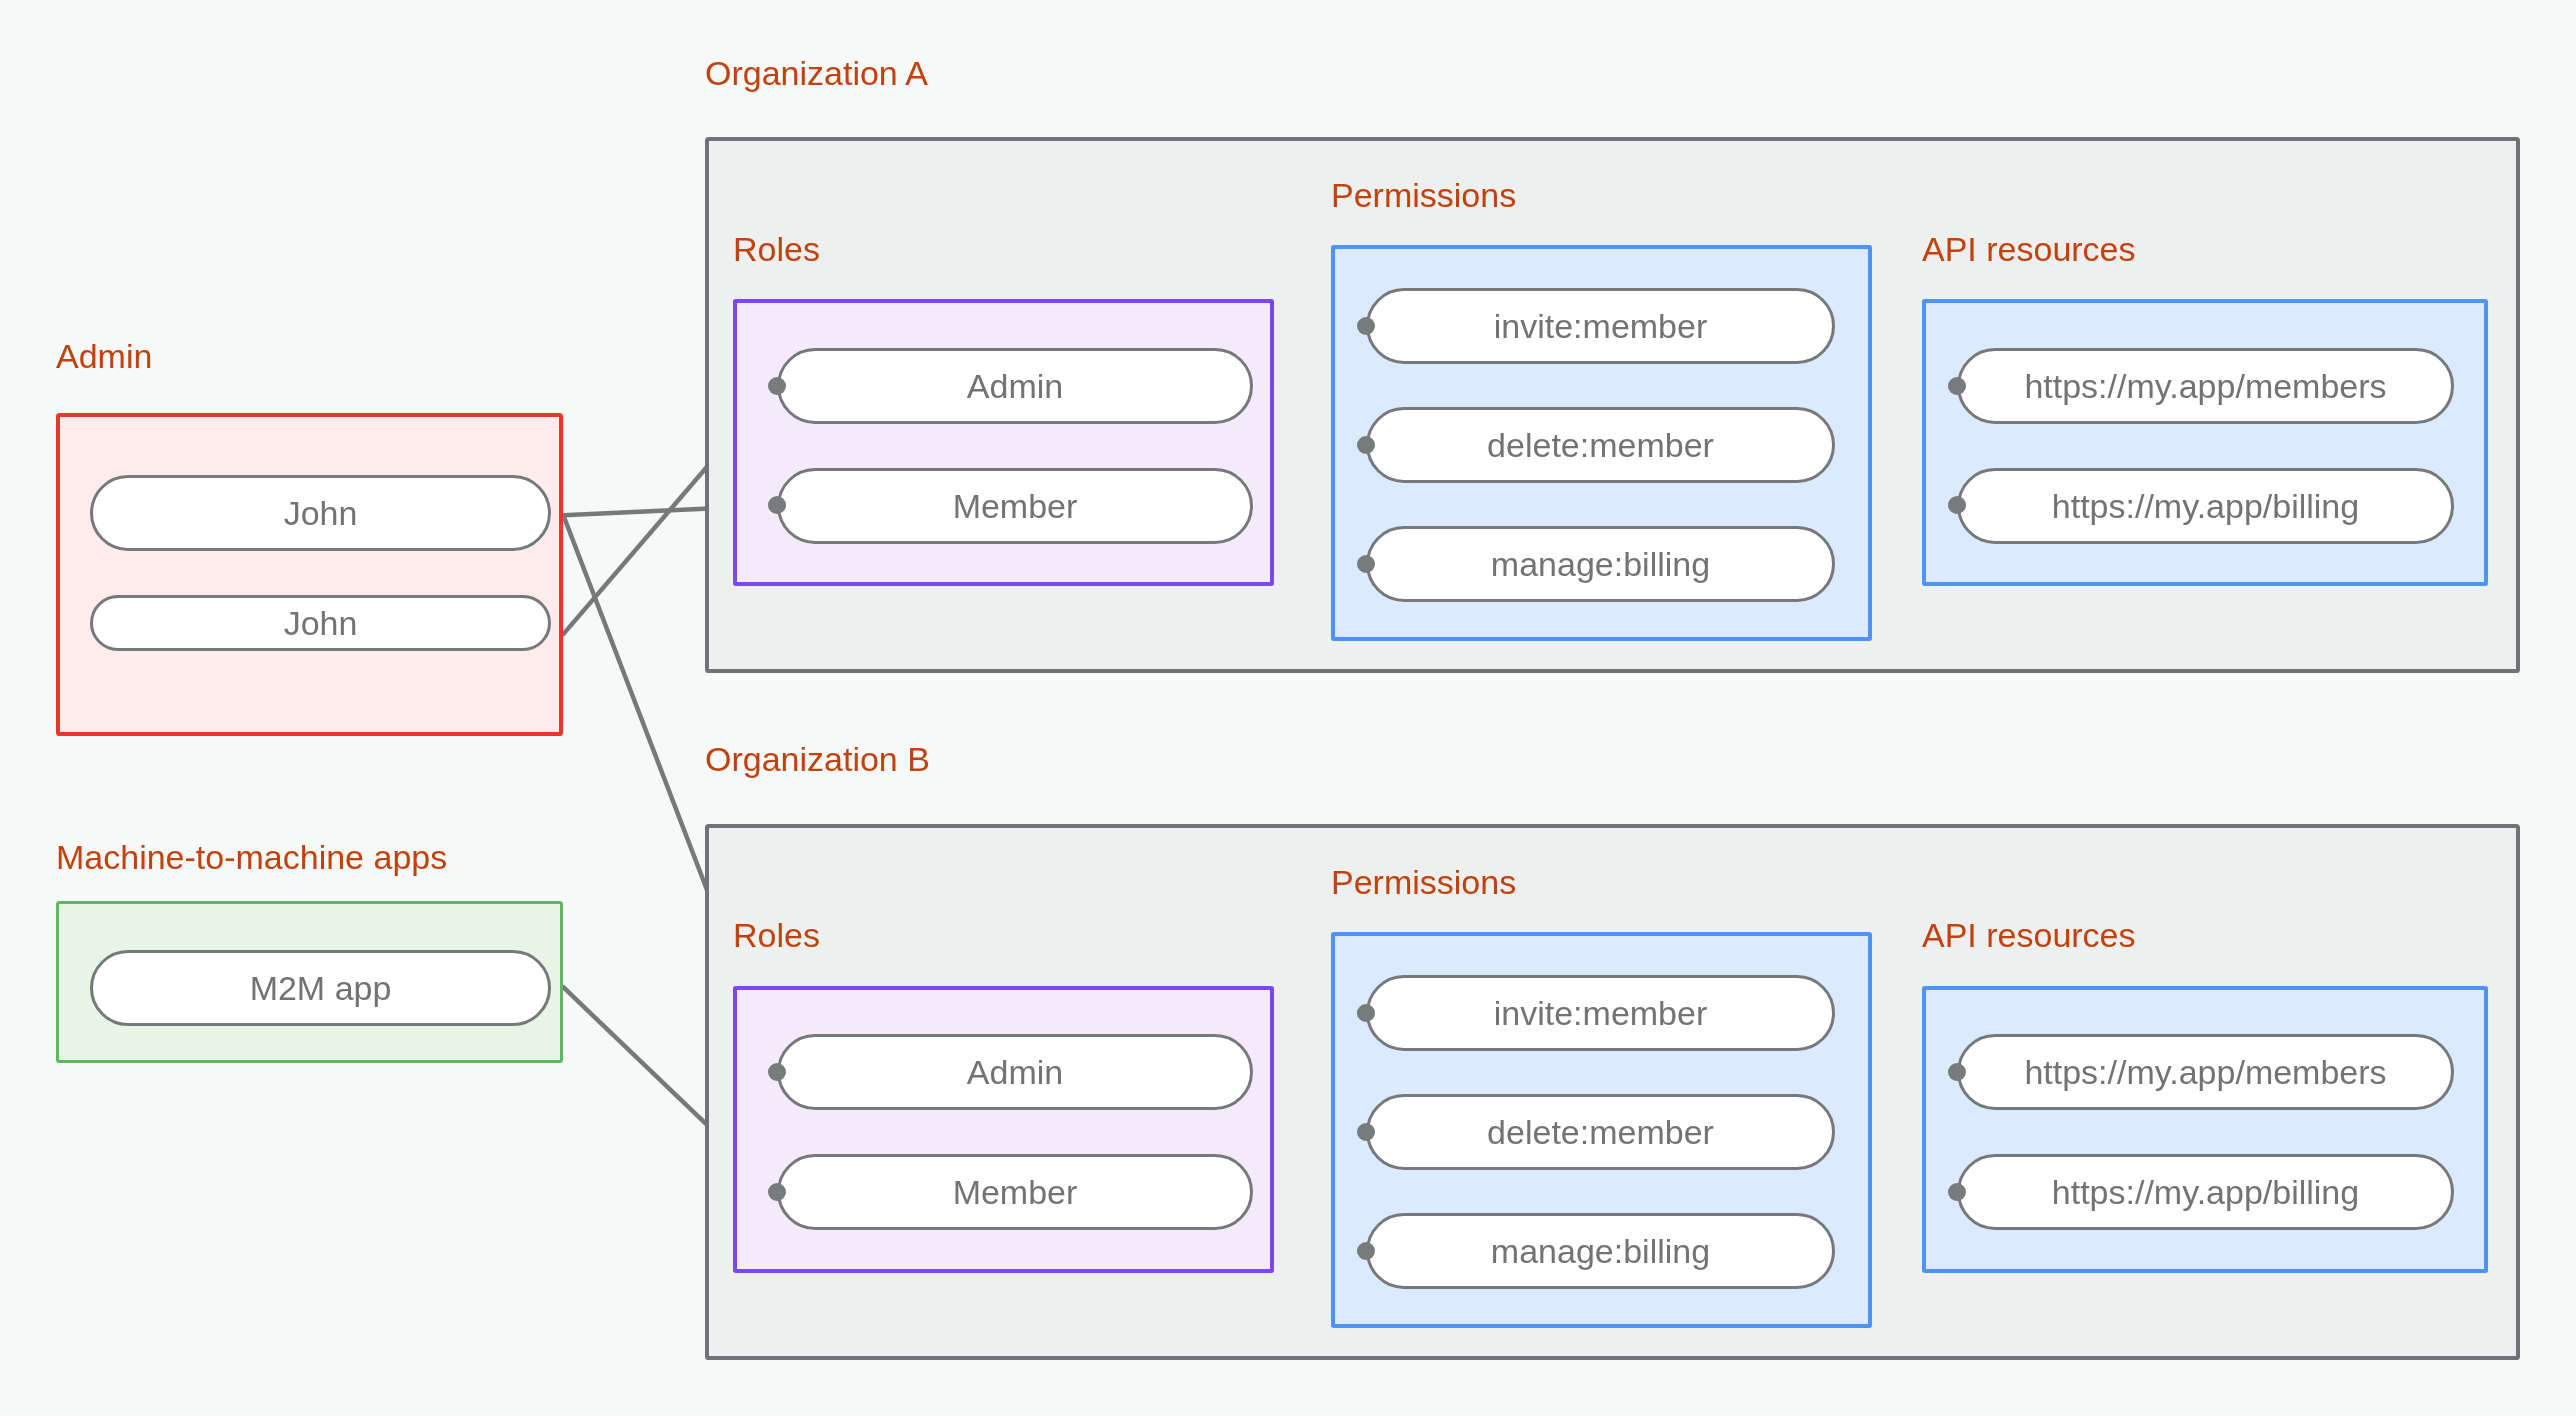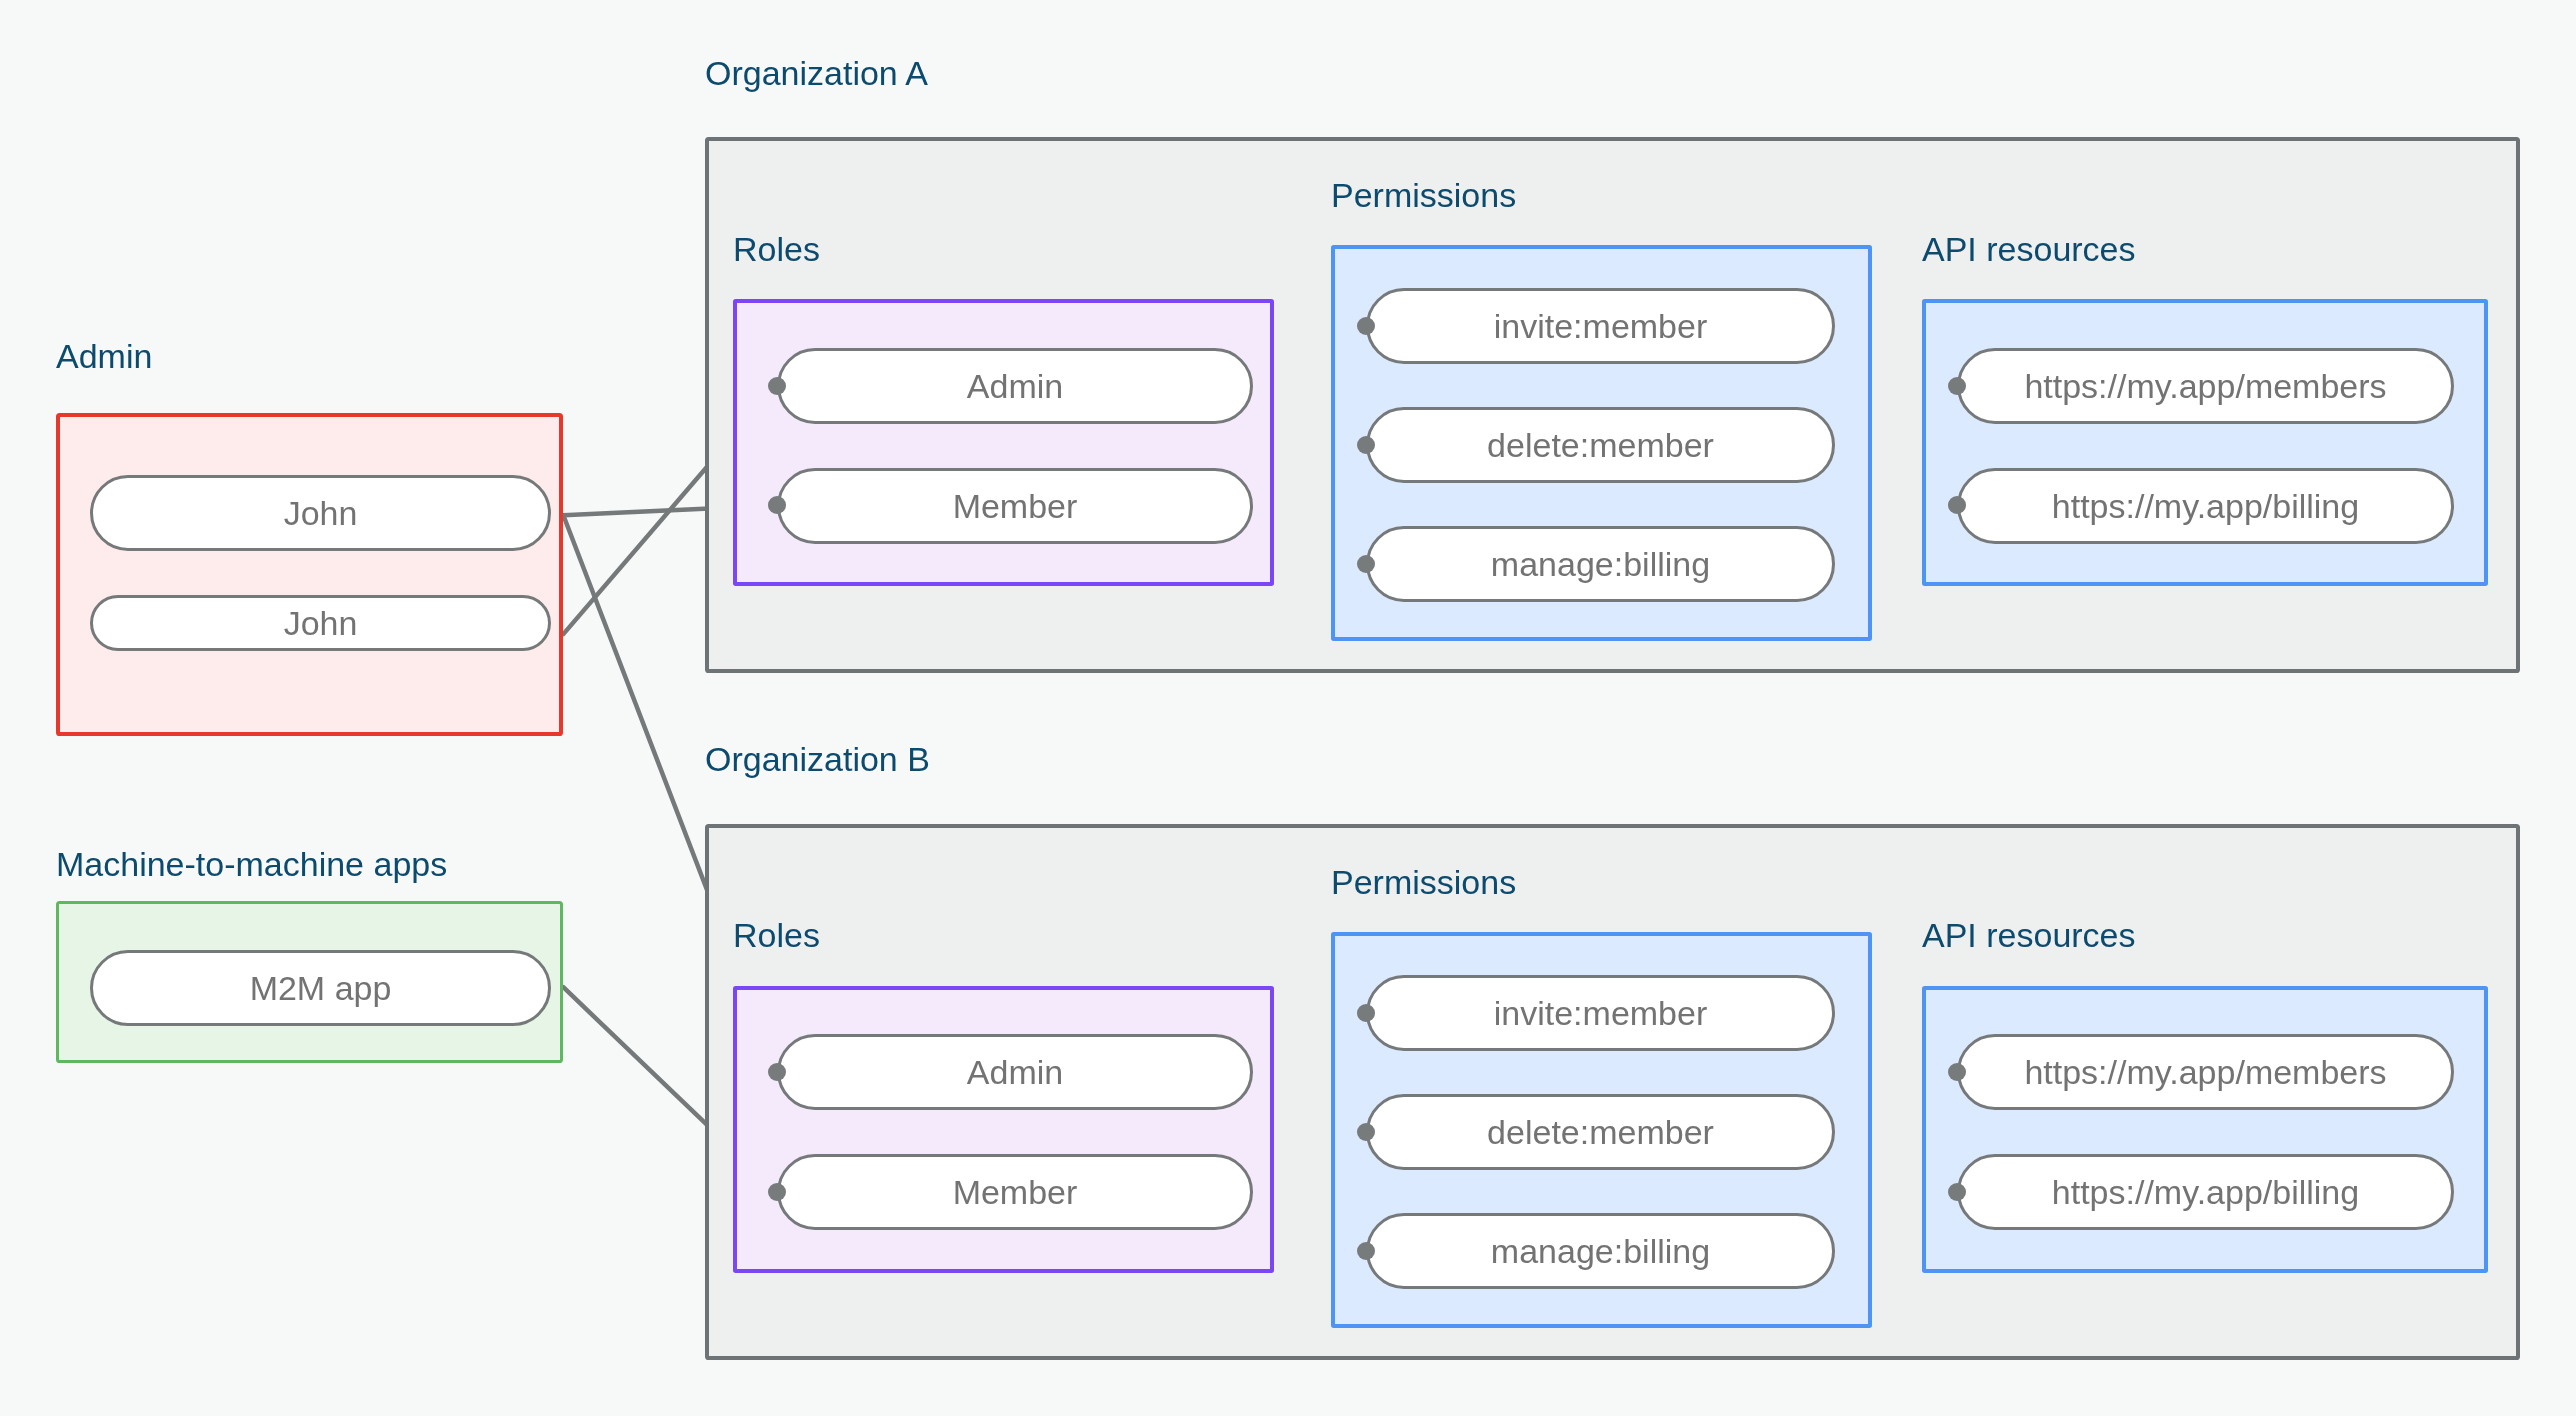--- a/index.html
+++ b/index.html
@@ -28,21 +28,21 @@
     height: 1416px;
     pointer-events: none;
     z-index: 1;
   }
 
   
   .caption {
     position: absolute;
     font-size: 34px;
     line-height: 1;
-    color: #0c4a6e;
+    color: #c2410c;
     white-space: nowrap;
     z-index: 3;
   }
 
   
   .box {
     position: absolute;
     box-sizing: border-box;
     z-index: 2;
   }
@@ -134,21 +134,21 @@
     </g>
   </svg>
 
   <div class="caption" style="left:56px; top:339px;">Admin</div>
 
   <div class="box box-users" style="left:56px; top:413px; width:507px; height:323px;"></div>
 
   <div class="pill" style="left:90px; top:475px; width:461px; height:76px;">John</div>
   <div class="pill" style="left:90px; top:595px; width:461px; height:56px;">John</div>
 
-  <div class="caption" style="left:56px; top:840px;margin-top:7px;">Machine-to-machine apps</div>
+  <div class="caption" style="left:56px; top:840px;">Machine-to-machine apps</div>
 
   <div class="box box-m2m" style="left:56px; top:901px; width:507px; height:162px;"></div>
 
   <div class="pill" style="left:90px; top:950px; width:461px; height:76px;">M2M app</div>
 
   <div class="caption" style="left:705px; top:56px;">Organization A</div>
 
   <div class="box box-org" style="left:705px; top:137px; width:1815px; height:536px;"></div>
 
   <div class="caption" style="left:733px; top:232px;">Roles</div>

